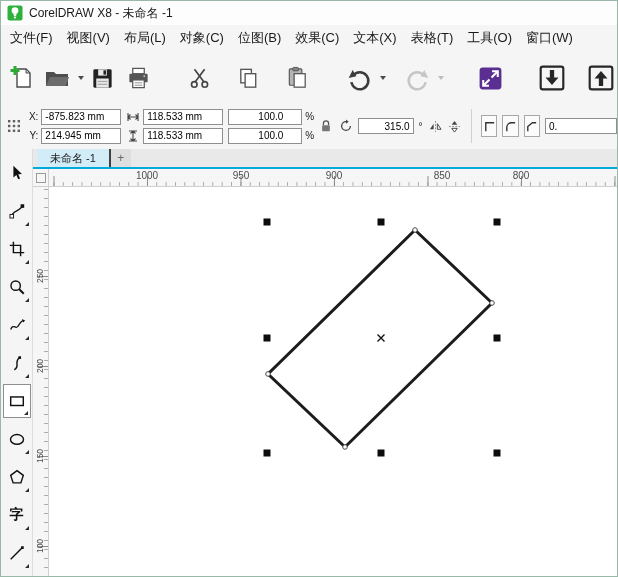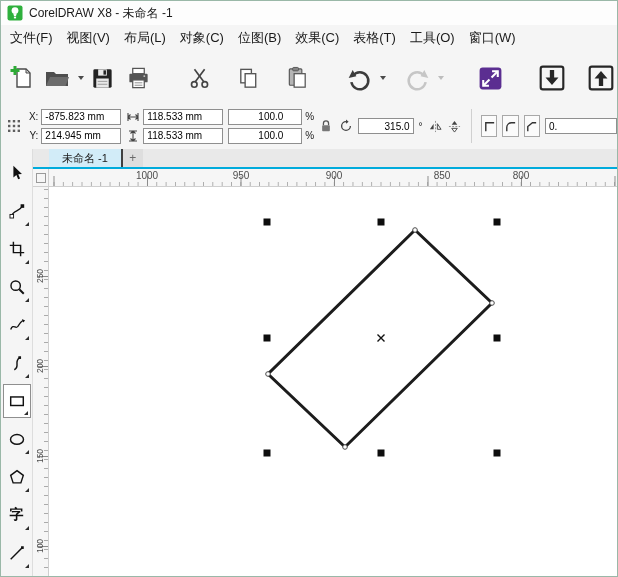--- a/index.html
+++ b/index.html
@@ -36,21 +36,21 @@
   .w74{width:72px;} .w44{width:40px;padding-left:29px;} .w52{width:48px;text-align:right;} .w70{width:64px;}
   .pbtn{height:32px;width:22px;display:flex;align-items:center;justify-content:center;background:transparent;border:none;padding:0;}
   .cbtn{height:22px;width:24px;display:flex;align-items:center;justify-content:center;
         border:1px solid #a8a8a8;background:#fbfbfb;padding:0;}
   .psep{width:1px;height:34px;background:#d0d0d0;margin:0 4px;flex:0 0 auto;}
   .dimicon{width:14px;display:flex;justify-content:center;}
   
   .tabrow{position:absolute;top:148px;left:0;right:0;height:18px;background:#e9e9e9;
           border-bottom:2px solid #00abdc;display:flex;align-items:stretch;padding-left:36px;
           font-size:11px;overflow:hidden;}
-  .doc-tab{display:flex;align-items:center;padding:0 13px;background:#d2ecf8;border-right:2px solid #404040;margin-left:12px;}
+  .doc-tab{display:flex;align-items:center;padding:0 13px;background:#d2ecf8;border-right:2px solid #404040;}
   .new-tab{width:20px;display:flex;align-items:center;justify-content:center;background:#dedede;color:#6a6a6a;font-size:12px;}
   
   .ruler-corner{position:absolute;left:32px;top:168px;width:16px;height:18px;background:#f6f6f6;
                 border-right:1px solid #cfcfcf;border-bottom:1px solid #cfcfcf;box-sizing:border-box;
                 display:flex;align-items:center;justify-content:center;}
   .ruler-corner span{width:8px;height:8px;border:1px solid #9a9a9a;display:block;}
   .hruler{position:absolute;left:48px;top:168px;right:0;height:18px;background:#f6f6f6;
           border-bottom:1px solid #cfcfcf;box-sizing:border-box;
           background-image:
             linear-gradient(90deg,#8c8c8c 0,#8c8c8c 1px,transparent 1px),
@@ -98,20 +98,21 @@
     <span>CorelDRAW X8 - 未命名 -1</span>
   </div>
 
   <div class="menubar">
     <div class="menu-item">文件(F)</div>
     <div class="menu-item">视图(V)</div>
     <div class="menu-item">布局(L)</div>
     <div class="menu-item">对象(C)</div>
     <div class="menu-item">位图(B)</div>
     <div class="menu-item">效果(C)</div>
+    <div class="menu-item">文本(X)</div>
     <div class="menu-item">表格(T)</div>
     <div class="menu-item">工具(O)</div>
     <div class="menu-item">窗口(W)</div>
   </div>
 
   <div class="toolbar">
     <div class="tbtn">
       <svg viewBox="0 0 26 26" width="26" height="26">
         <path d="M8 4 H17 L21 8 V22 H8 Z" fill="#ffffff" stroke="#4a4a4a" stroke-width="1.4"></path>
         <path d="M17 4 L21 8 H17 Z" fill="#cfcfcf" stroke="#4a4a4a" stroke-width="1"></path>

